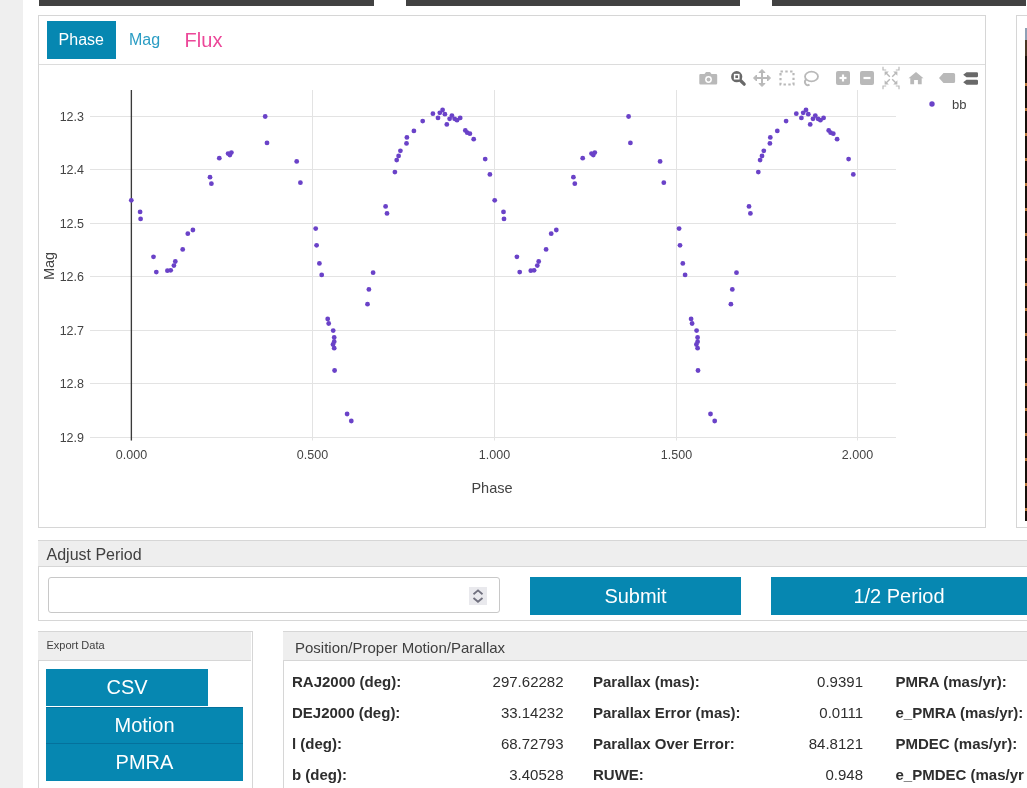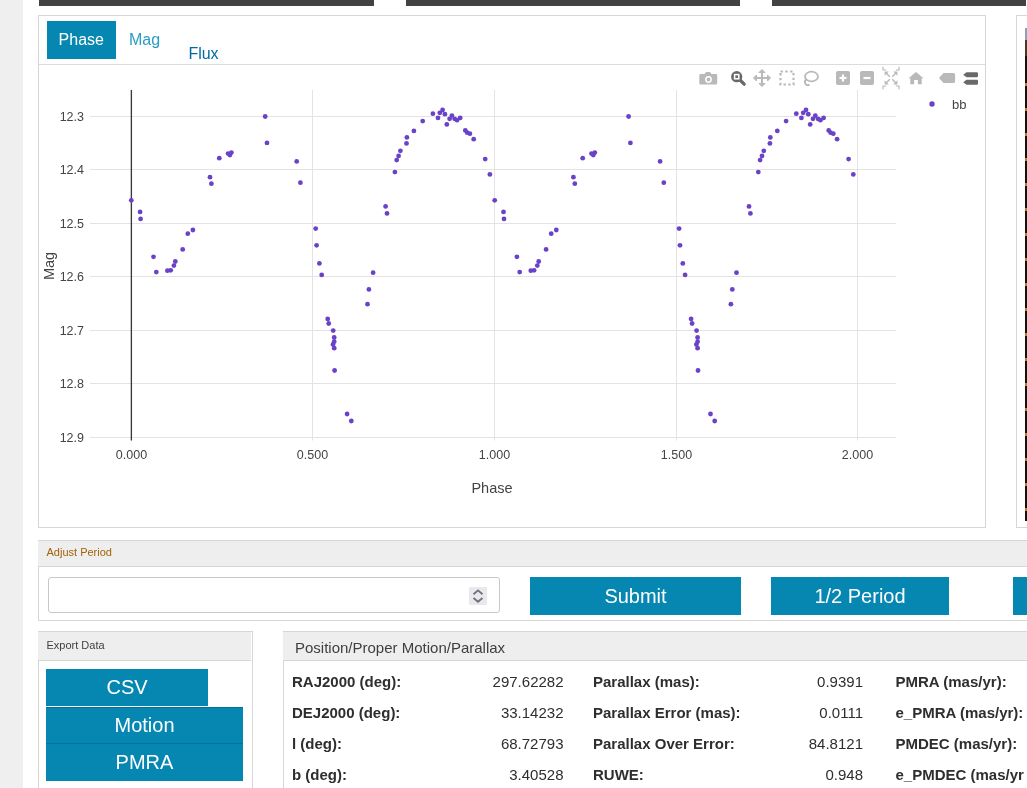--- a/index.html
+++ b/index.html
@@ -12,21 +12,21 @@
 <body>
 <div class="abs" style="left:0;top:0;width:23px;height:788px;background:#efefef"></div>
 <div class="abs" style="left:39px;top:0;width:335px;height:6px;background:#424242"></div>
 <div class="abs" style="left:406px;top:0;width:334px;height:6px;background:#424242"></div>
 <div class="abs" style="left:772px;top:0;width:254px;height:6px;background:#424242"></div>
 
 <div class="card" style="left:38px;top:15px;width:948px;height:513px"></div>
 <div class="abs" style="left:39px;top:64px;width:946px;height:1px;background:#dcdcdc"></div>
 <div class="abs btn" style="left:47px;top:21px;width:68.5px;height:38px;font-size:16px">Phase</div>
 <div class="abs" style="left:115px;top:21px;width:59px;height:38px;color:#2b9dc4;font-size:16px;display:flex;align-items:center;justify-content:center">Mag</div>
-<div class="abs" style="left:174px;top:35px;width:59px;height:38px;color:#0369a1;font-size:16px;display:flex;align-items:center;justify-content:center">Flux</div>
+<div class="abs" style="left:174px;top:21px;width:59px;height:38px;color:#ec4899;font-size:20px;display:flex;align-items:center;justify-content:center">Flux</div>
 
 <div class="card" style="left:1016px;top:15px;width:60px;height:513px"></div>
 <div class="abs" style="left:1025px;top:28px;width:2px;height:12px;background:#8ea0b5"></div>
 <div class="abs" style="left:1025px;top:40px;width:2px;height:16px;background:#4a3826"></div>
 <div class="abs" style="left:1025px;top:56px;width:2px;height:465px;background:#16100a"></div>
 <svg class="abs" style="left:1025px;top:56px" width="2" height="465">
     <rect x="0" y="27" width="2" height="3" fill="#b97a3a"></rect>
     <rect x="0" y="52" width="2" height="3" fill="#b97a3a"></rect>
     <rect x="0" y="77" width="2" height="3" fill="#b97a3a"></rect>
     <rect x="0" y="102" width="2" height="3" fill="#b97a3a"></rect>
@@ -41,29 +41,29 @@
     <rect x="0" y="327" width="2" height="3" fill="#b97a3a"></rect>
     <rect x="0" y="352" width="2" height="3" fill="#b97a3a"></rect>
     <rect x="0" y="377" width="2" height="3" fill="#b97a3a"></rect>
     <rect x="0" y="402" width="2" height="3" fill="#b97a3a"></rect>
     <rect x="0" y="427" width="2" height="3" fill="#b97a3a"></rect>
     <rect x="0" y="452" width="2" height="3" fill="#b97a3a"></rect>
   </svg>
 
 <div class="card" style="left:38px;top:540px;width:999px;height:81px"></div>
 <div class="abs" style="left:38px;top:541px;width:997px;height:26px;background:#eeeeee;border-bottom:1px solid #d6d6d6"></div>
-<div class="abs" style="left:46.5px;top:546px;font-size:11px;color:#a16207">Adjust Period</div>
+<div class="abs" style="left:46.5px;top:546px;font-size:16px;color:#404040">Adjust Period</div>
 <div class="abs" style="left:48px;top:577px;width:452px;height:36px;background:#fff;border:1px solid #c8c8c8;border-radius:3px"></div>
 <svg class="abs" style="left:469px;top:587px" width="18" height="18">
 <rect x="0" y="0" width="18" height="18" fill="#e9e9ed"></rect>
 <path d="M4.5,7.2 l4.5,-3.8 l4.5,3.8" stroke="#70707e" stroke-width="1.8" fill="none"></path>
 <path d="M4.5,11 l4.5,3.8 l4.5,-3.8" stroke="#70707e" stroke-width="1.8" fill="none"></path>
   </svg>
 <div class="btn" style="left:530px;top:577px;width:211px;height:38px">Submit</div>
-<div class="btn" style="left:771px;top:577px;width:178px;height:38px">1/2 Period</div>
+<div class="btn" style="left:771px;top:577px;width:256px;height:38px">1/2 Period</div>
 <div class="btn" style="left:1013px;top:577px;width:24px;height:38px"></div>
 
 <div class="card" style="left:38px;top:631px;width:215px;height:170px"></div>
 <div class="abs" style="left:38px;top:632px;width:213px;height:29px;background:#eeeeee;border-bottom:1px solid #d6d6d6"></div>
 <div class="abs" style="left:46.5px;top:639px;font-size:11px;color:#3f3f3f">Export Data</div>
 <div class="btn" style="left:46px;top:669px;width:162px;height:36.5px">CSV</div>
 <div class="btn" style="left:46px;top:706.5px;width:197px;height:36.5px;border-top:1px solid #04719c">Motion</div>
 <div class="btn" style="left:46px;top:743px;width:197px;height:37.5px;border-top:1px solid #04719c">PMRA</div>
 
 <div class="card" style="left:283px;top:631px;width:754px;height:170px"></div>

